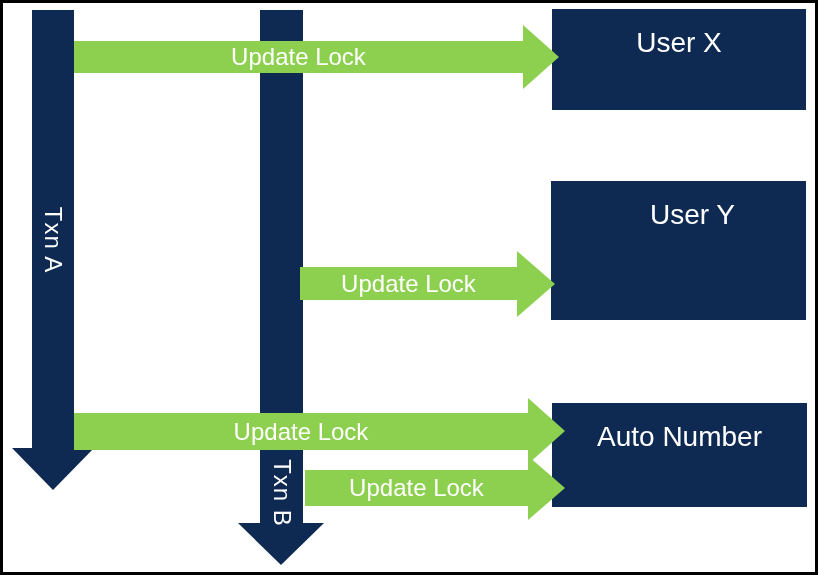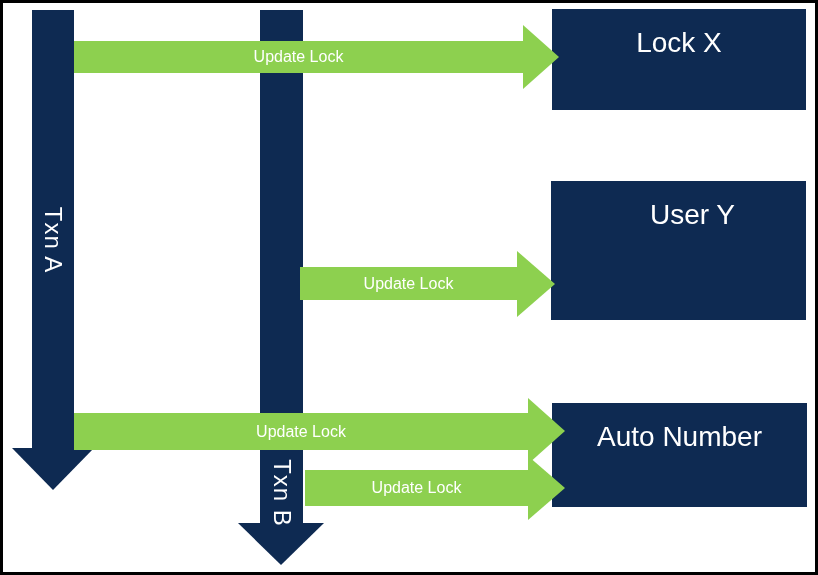--- a/index.html
+++ b/index.html
@@ -81,21 +81,21 @@
   .lock-arrow { position:absolute; inset:0; z-index:2; pointer-events:none; }
   .lock-body {
     position:absolute;
     background:var(--green,#8DD04F);
     display:flex;
     align-items:center;
     justify-content:center;
   }
   .lock-label {
     color:var(--label-text,#fff);
-    font-size:16px;
+    font-size:24px;
     white-space:nowrap;
   }
   .lock-head {
     position:absolute;
     width:0; height:0;
     border-style:solid;
     border-color:transparent transparent transparent var(--green,#8DD04F);
   }
   .a1 .lock-body { left:74px;  top:41px;  width:449px; height:32px; }
   .a1 .lock-head { left:523px; top:25px;  border-width:32px 0 32px 36px; }
@@ -116,21 +116,21 @@
 
   <div class="vbar txn-a-bar"></div>
   <div class="vhead txn-a-head"></div>
   <div class="vlabel txn-a-label">Txn A</div>
 
   <div class="vbar txn-b-bar"></div>
   <div class="vhead txn-b-head"></div>
   <div class="vlabel txn-b-label">Txn B</div>
 
   <div class="box box-user-x">
-    <span>Lock X</span>
+    <span>User X</span>
   </div>
   <div class="box box-user-y">
     <span>User Y</span>
   </div>
   <div class="box box-auto">
     <span>Auto Number</span>
   </div>
 
   <div class="lock-arrow a1">
     <div class="lock-body">

